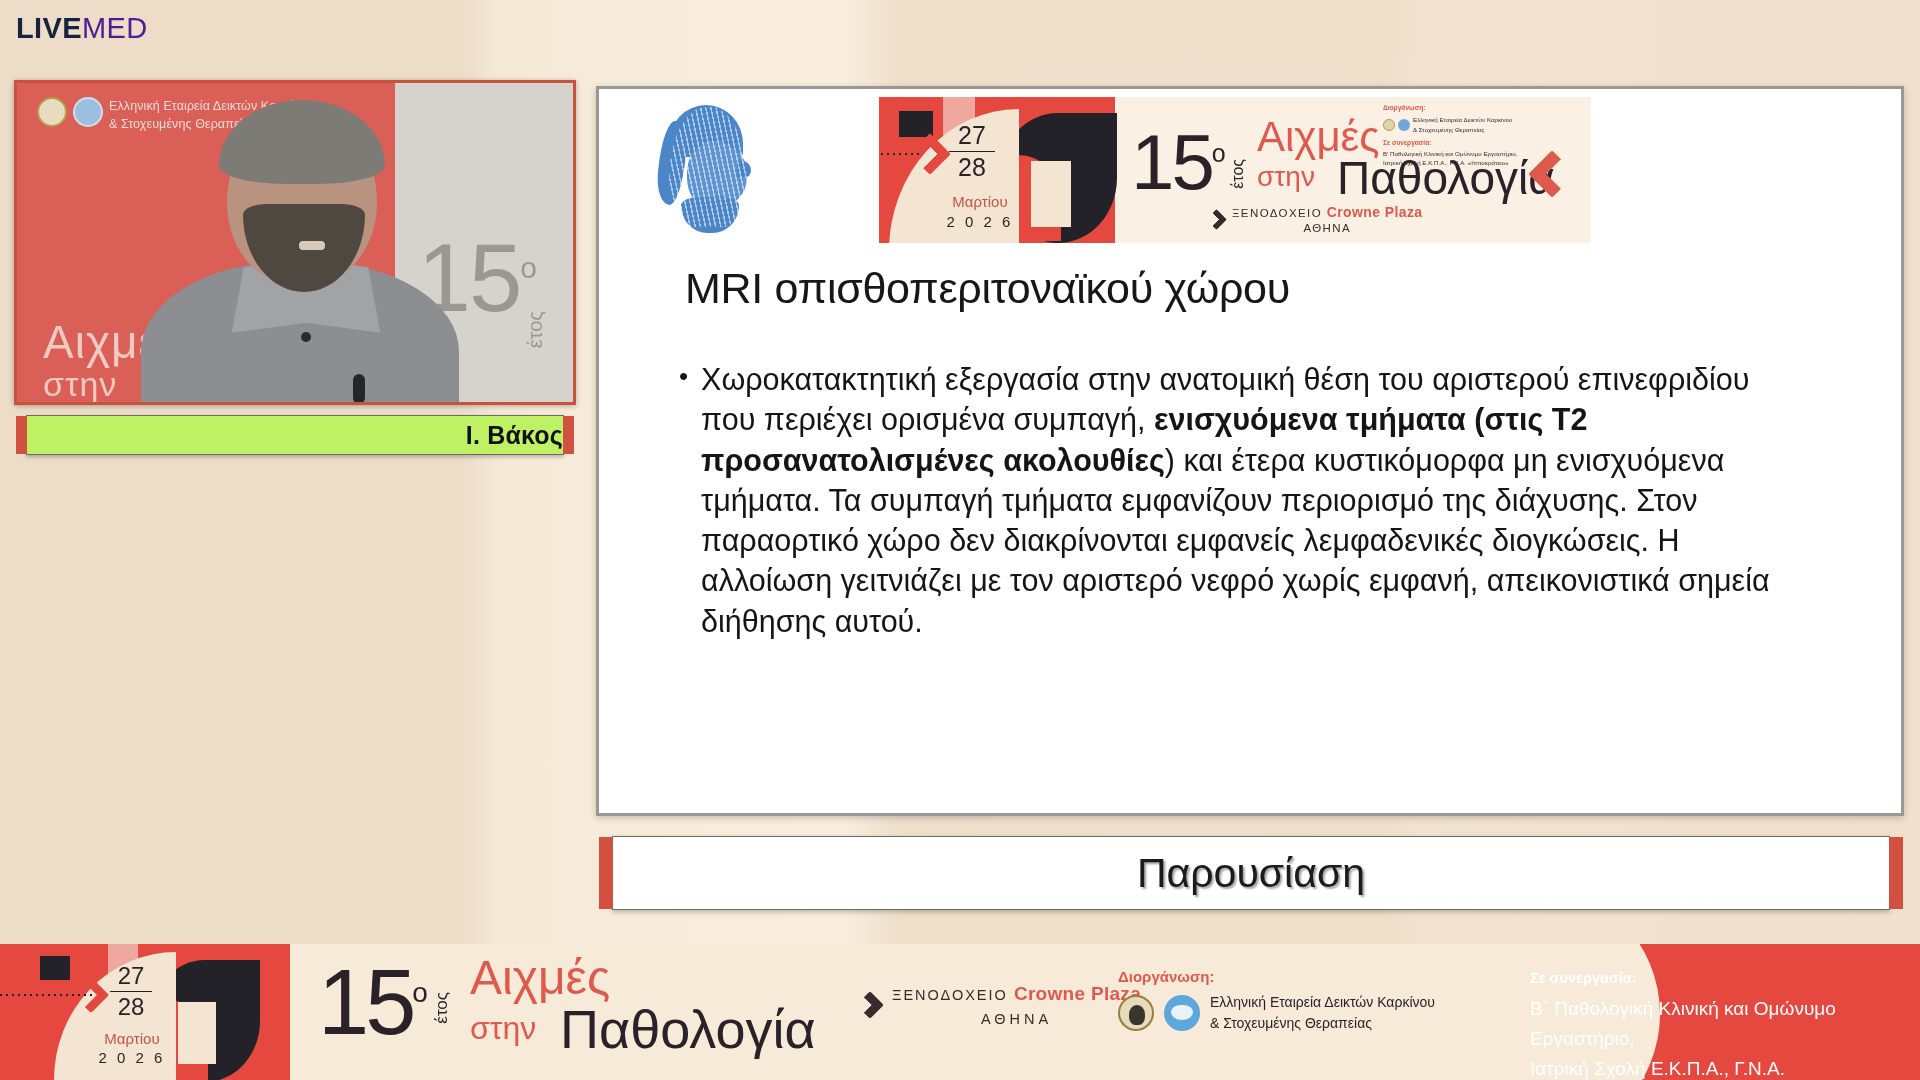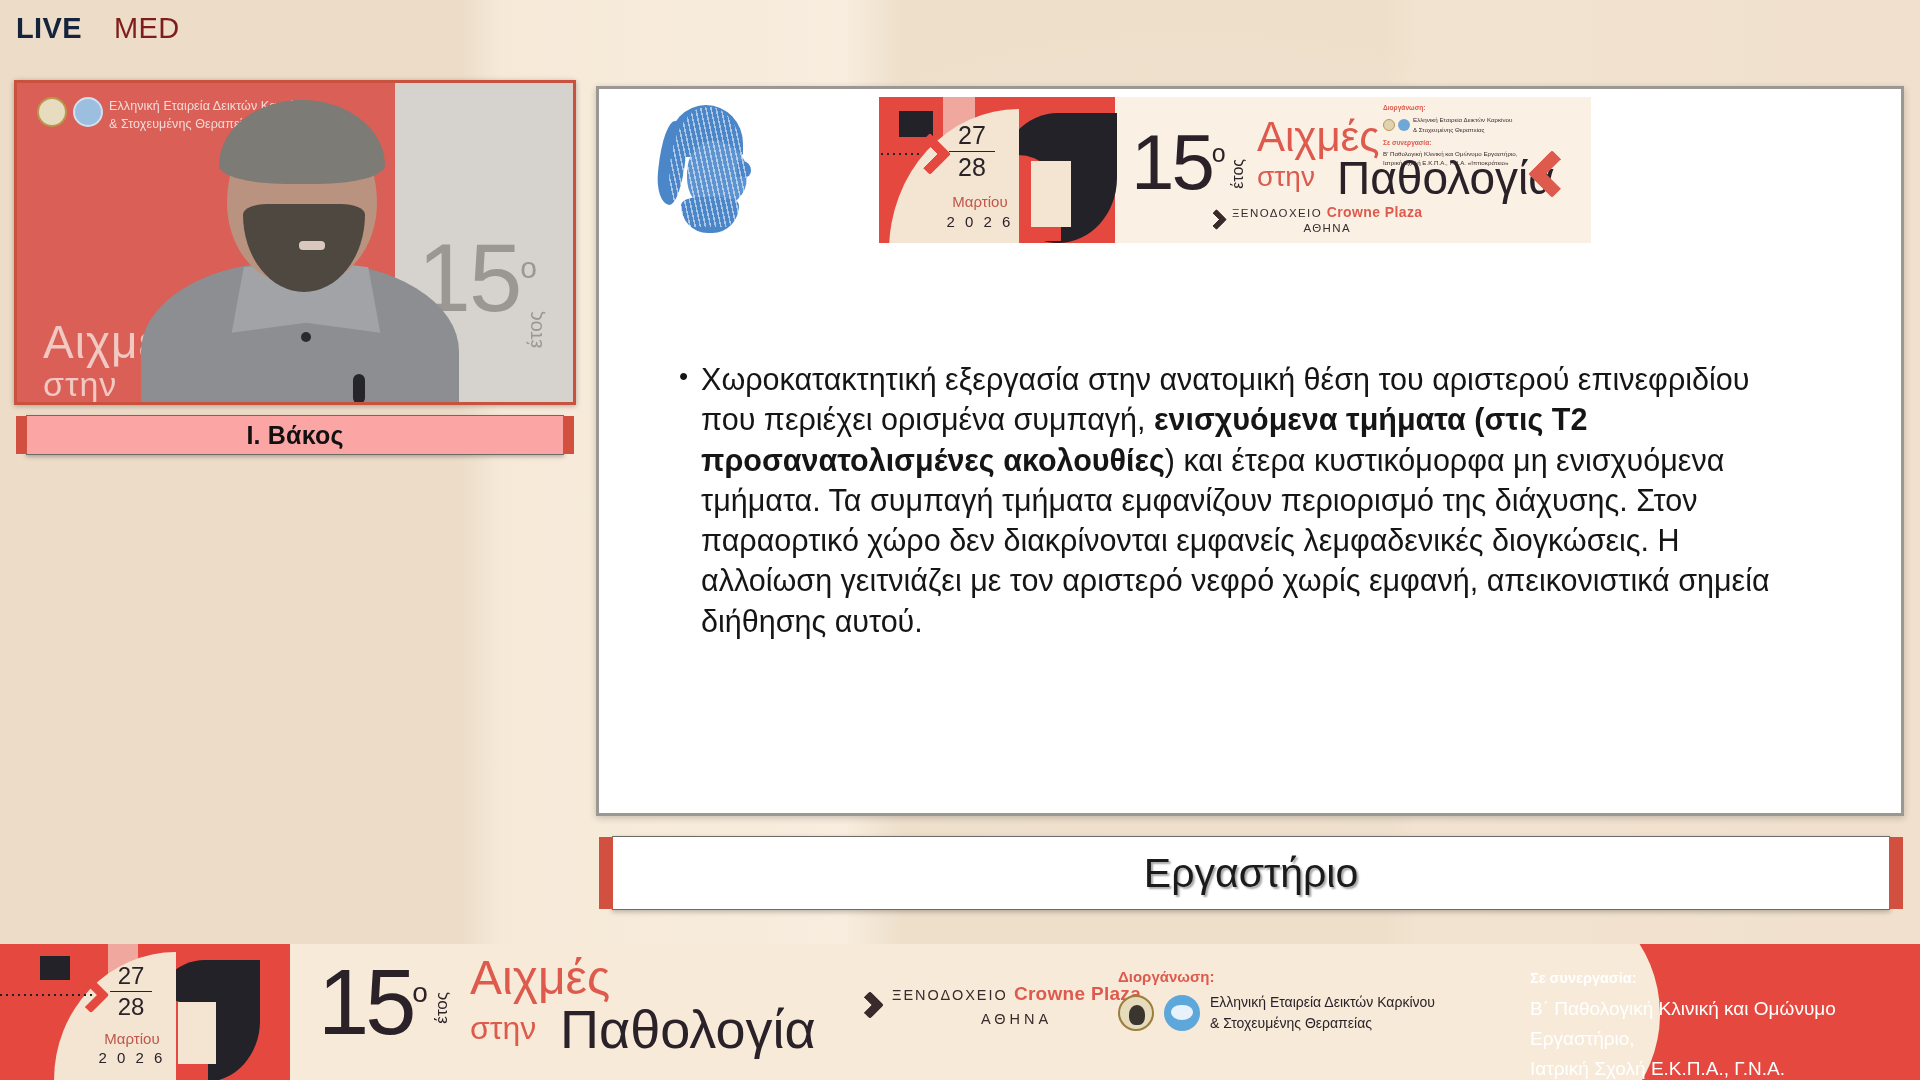--- a/index.html
+++ b/index.html
@@ -21,21 +21,21 @@
         #f2e3d0 74%, #f0e0cd 100%);
   }
   .bg-wash-2{ position:absolute; inset:0; z-index:0; opacity:.55;
     background:radial-gradient(ellipse 900px 620px at 62% 42%, #fbf1e4 0%, rgba(251,241,228,0) 70%);
   }
 
   
   .brand{ position:absolute; left:16px; top:14px; z-index:6;
     font-size:29px; letter-spacing:.4px; line-height:1; color:#16233c; }
   .brand .b1{ font-weight:bold; }
-  .brand .b2{ font-weight:300; color:#7f1d1d;margin-left:32px; }
+  .brand .b2{ font-weight:300; color:#4c1d95; }
 
   
   .video-wrap{ position:absolute; left:14px; top:80px; width:562px; height:325px; z-index:5;
     border:3px solid #c9523f; background:#111; overflow:hidden;
     box-shadow:0 1px 5px rgba(0,0,0,.28); }
   .vid-bg{ position:absolute; inset:0;
     background:linear-gradient(90deg,#d95f57 0%,#d95f57 68%,#cfcdcb 68.5%,#d8d6d3 100%); }
   .vid-right-panel{ position:absolute; right:0; top:0; width:32%; height:100%;
     background:#d6d3cf; }
   .vid-banner-txt{ position:absolute; left:92px; top:14px; width:300px;
@@ -72,22 +72,22 @@
   .p-collarR{ position:absolute; left:166px; bottom:74px; width:72px; height:66px;
     background:#a2a3a6; transform:skewX(18deg) rotate(8deg); }
   .p-neck{ position:absolute; left:138px; bottom:104px; width:58px; height:50px; background:#a37f6c; }
   .p-btn{ position:absolute; left:166px; bottom:60px; width:10px; height:10px;
     background:#2a2a2d; border-radius:50%; }
   .p-mic{ position:absolute; left:218px; bottom:-2px; width:12px; height:30px;
     background:#26262a; border-radius:6px; }
 
   
   .name-plate{ position:absolute; left:26px; top:415px; width:538px; height:40px; z-index:6;
-    background:#fca5a5; border:1px solid #6d6b68; display:flex; align-items:center;
-    justify-content:center; box-shadow:0 2px 4px rgba(0,0,0,.25); }
+    background:#bef264; border:1px solid #6d6b68; display:flex; align-items:center;
+    justify-content:flex-end; box-shadow:0 2px 4px rgba(0,0,0,.25); }
   .name-plate::before,.name-plate::after{ content:""; position:absolute; top:0; width:11px;
     height:100%; background:#d1503f; }
   .name-plate::before{ left:-11px; } .name-plate::after{ right:-11px; }
   .name-plate span{ font-size:25px; font-weight:bold; color:#111; letter-spacing:.2px; }
 
   
   .slide{ position:absolute; left:596px; top:86px; width:1308px; height:730px; z-index:5;
     background:#ffffff; border:3px solid #9b9893; box-shadow:0 2px 7px rgba(0,0,0,.2); }
 
   .slide-header{ position:relative; height:160px; }
@@ -367,31 +367,32 @@
           </div>
         </div>
         <div class="k" style="margin-top:4px">Σε συνεργασία:</div>
         <div>Β' Παθολογική Κλινική και Ομώνυμο Εργαστήριο,</div>
         <div>Ιατρική Σχολή Ε.Κ.Π.Α., Γ.Ν.Α. «Ιπποκράτειο»</div>
       </div>
     </div>
 
   </div>
 
+  <div class="slide-title">MRI οπισθοπεριτοναϊκού χώρου</div>
 
   <div class="slide-body">
     <div class="bullet">
       <div class="dot">•</div>
       <div><span>Χωροκατακτητική εξεργασία στην ανατομική θέση του αριστερού επινεφριδίου που περιέχει ορισμένα συμπαγή, </span><b>ενισχυόμενα τμήματα (στις Τ2 προσανατολισμένες ακολουθίες</b><span>) και έτερα κυστικόμορφα μη ενισχυόμενα τμήματα. Τα συμπαγή τμήματα εμφανίζουν περιορισμό της διάχυσης. Στον παραορτικό χώρο δεν διακρίνονται εμφανείς λεμφαδενικές διογκώσεις. Η αλλοίωση γειτνιάζει με τον αριστερό νεφρό χωρίς εμφανή, απεικονιστικά σημεία διήθησης αυτού.</span></div>
     </div>
   </div>
 </div>
 
 <div class="caption-bar">
-  <span>Εργαστήριο</span>
+  <span>Παρουσίαση</span>
 </div>
 
 <div class="footer">
   <div class="f-cream"></div>
   <div class="f-cream-curve"></div>
   <div class="f-sq1"></div>
   <div class="f-pinkbar"></div>
   <div class="f-blackblob"></div>
   <div class="f-redblob"></div>
   <div class="f-creamsq"></div>

